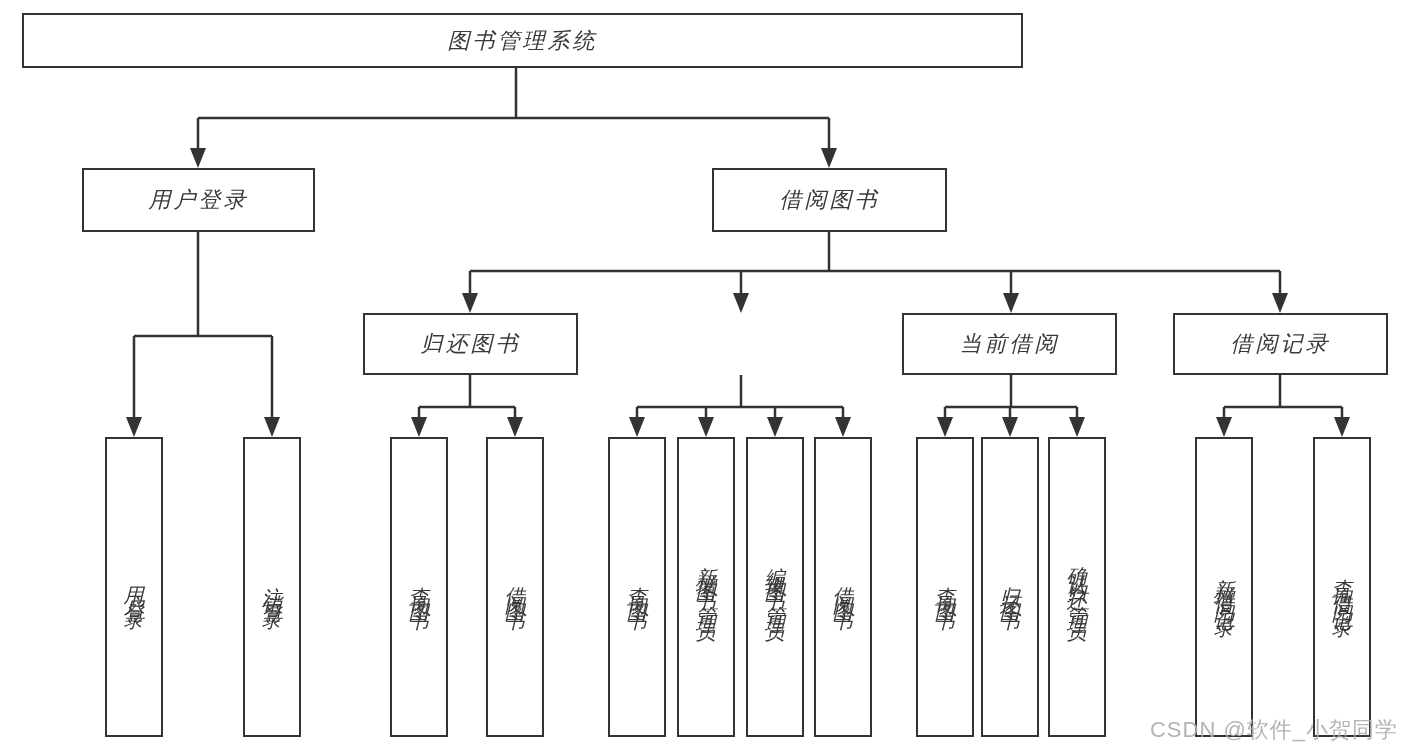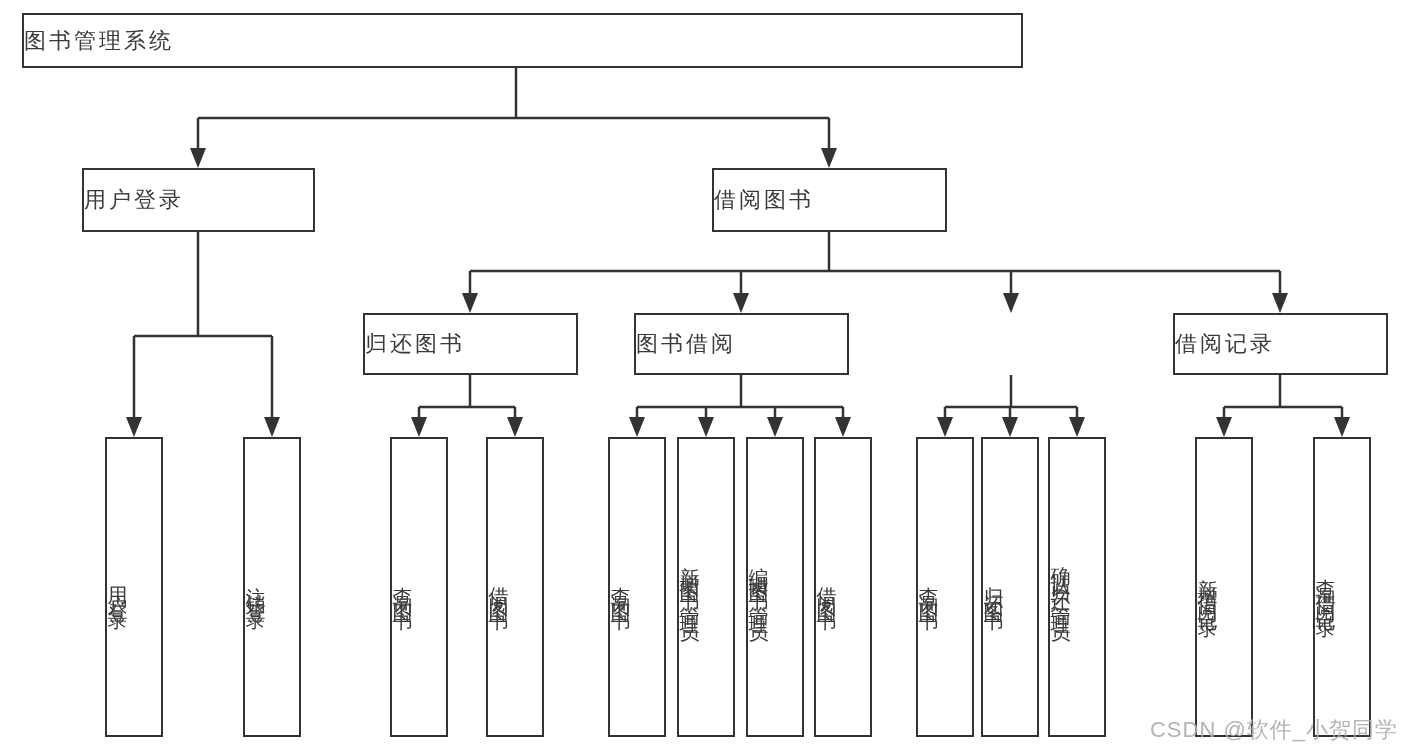--- a/index.html
+++ b/index.html
@@ -4,21 +4,21 @@
 <style>
   html,body{margin:0;padding:0;background:#ffffff;}
   .canvas{
     position:relative;width:1405px;height:747px;background:#ffffff;
     font-family:"Liberation Sans", sans-serif;overflow:hidden;
   }
   svg.connectors{position:absolute;left:0;top:0;width:1405px;height:747px;}
   .node{
     position:absolute;box-sizing:border-box;background:#ffffff;
     border:2.5px solid #333333;color:#3a3a3a;
-    display:flex;align-items:center;justify-content:flex-start;
+    display:flex;align-items:center;justify-content:center;font-style:italic;
   }
   .hnode{font-size:22px;letter-spacing:3px;white-space:nowrap;}
   .vnode .vtext{
     display:block;writing-mode:vertical-rl;text-orientation:mixed;
     font-size:20px;line-height:1.1;letter-spacing:8px;
   }
   .watermark{
     position:absolute;right:7px;bottom:2px;z-index:5;
     font-size:22px;letter-spacing:1px;color:rgba(172,172,172,0.92);
     white-space:nowrap;
@@ -69,22 +69,22 @@
   <div class="node hnode" style="left:82px;top:168px;width:233px;height:64px">
     <span>用户登录</span>
   </div>
   <div class="node hnode" style="left:712px;top:168px;width:235px;height:64px">
     <span>借阅图书</span>
   </div>
 
   <div class="node hnode" style="left:363px;top:313px;width:215px;height:62px">
     <span>归还图书</span>
   </div>
-  <div class="node hnode" style="left:634px;top:313px;width:215px;height:62px">
-    <span>图书借阅</span>
+  <div class="node hnode" style="left:902px;top:313px;width:215px;height:62px">
+    <span>当前借阅</span>
   </div>
   <div class="node hnode" style="left:1173px;top:313px;width:215px;height:62px">
     <span>借阅记录</span>
   </div>
 
   <div class="node vnode" style="left:105px;top:437px;width:58px;height:300px">
     <span class="vtext">用户登录</span>
   </div>
   <div class="node vnode" style="left:243px;top:437px;width:58px;height:300px">
     <span class="vtext">注销登录</span>

